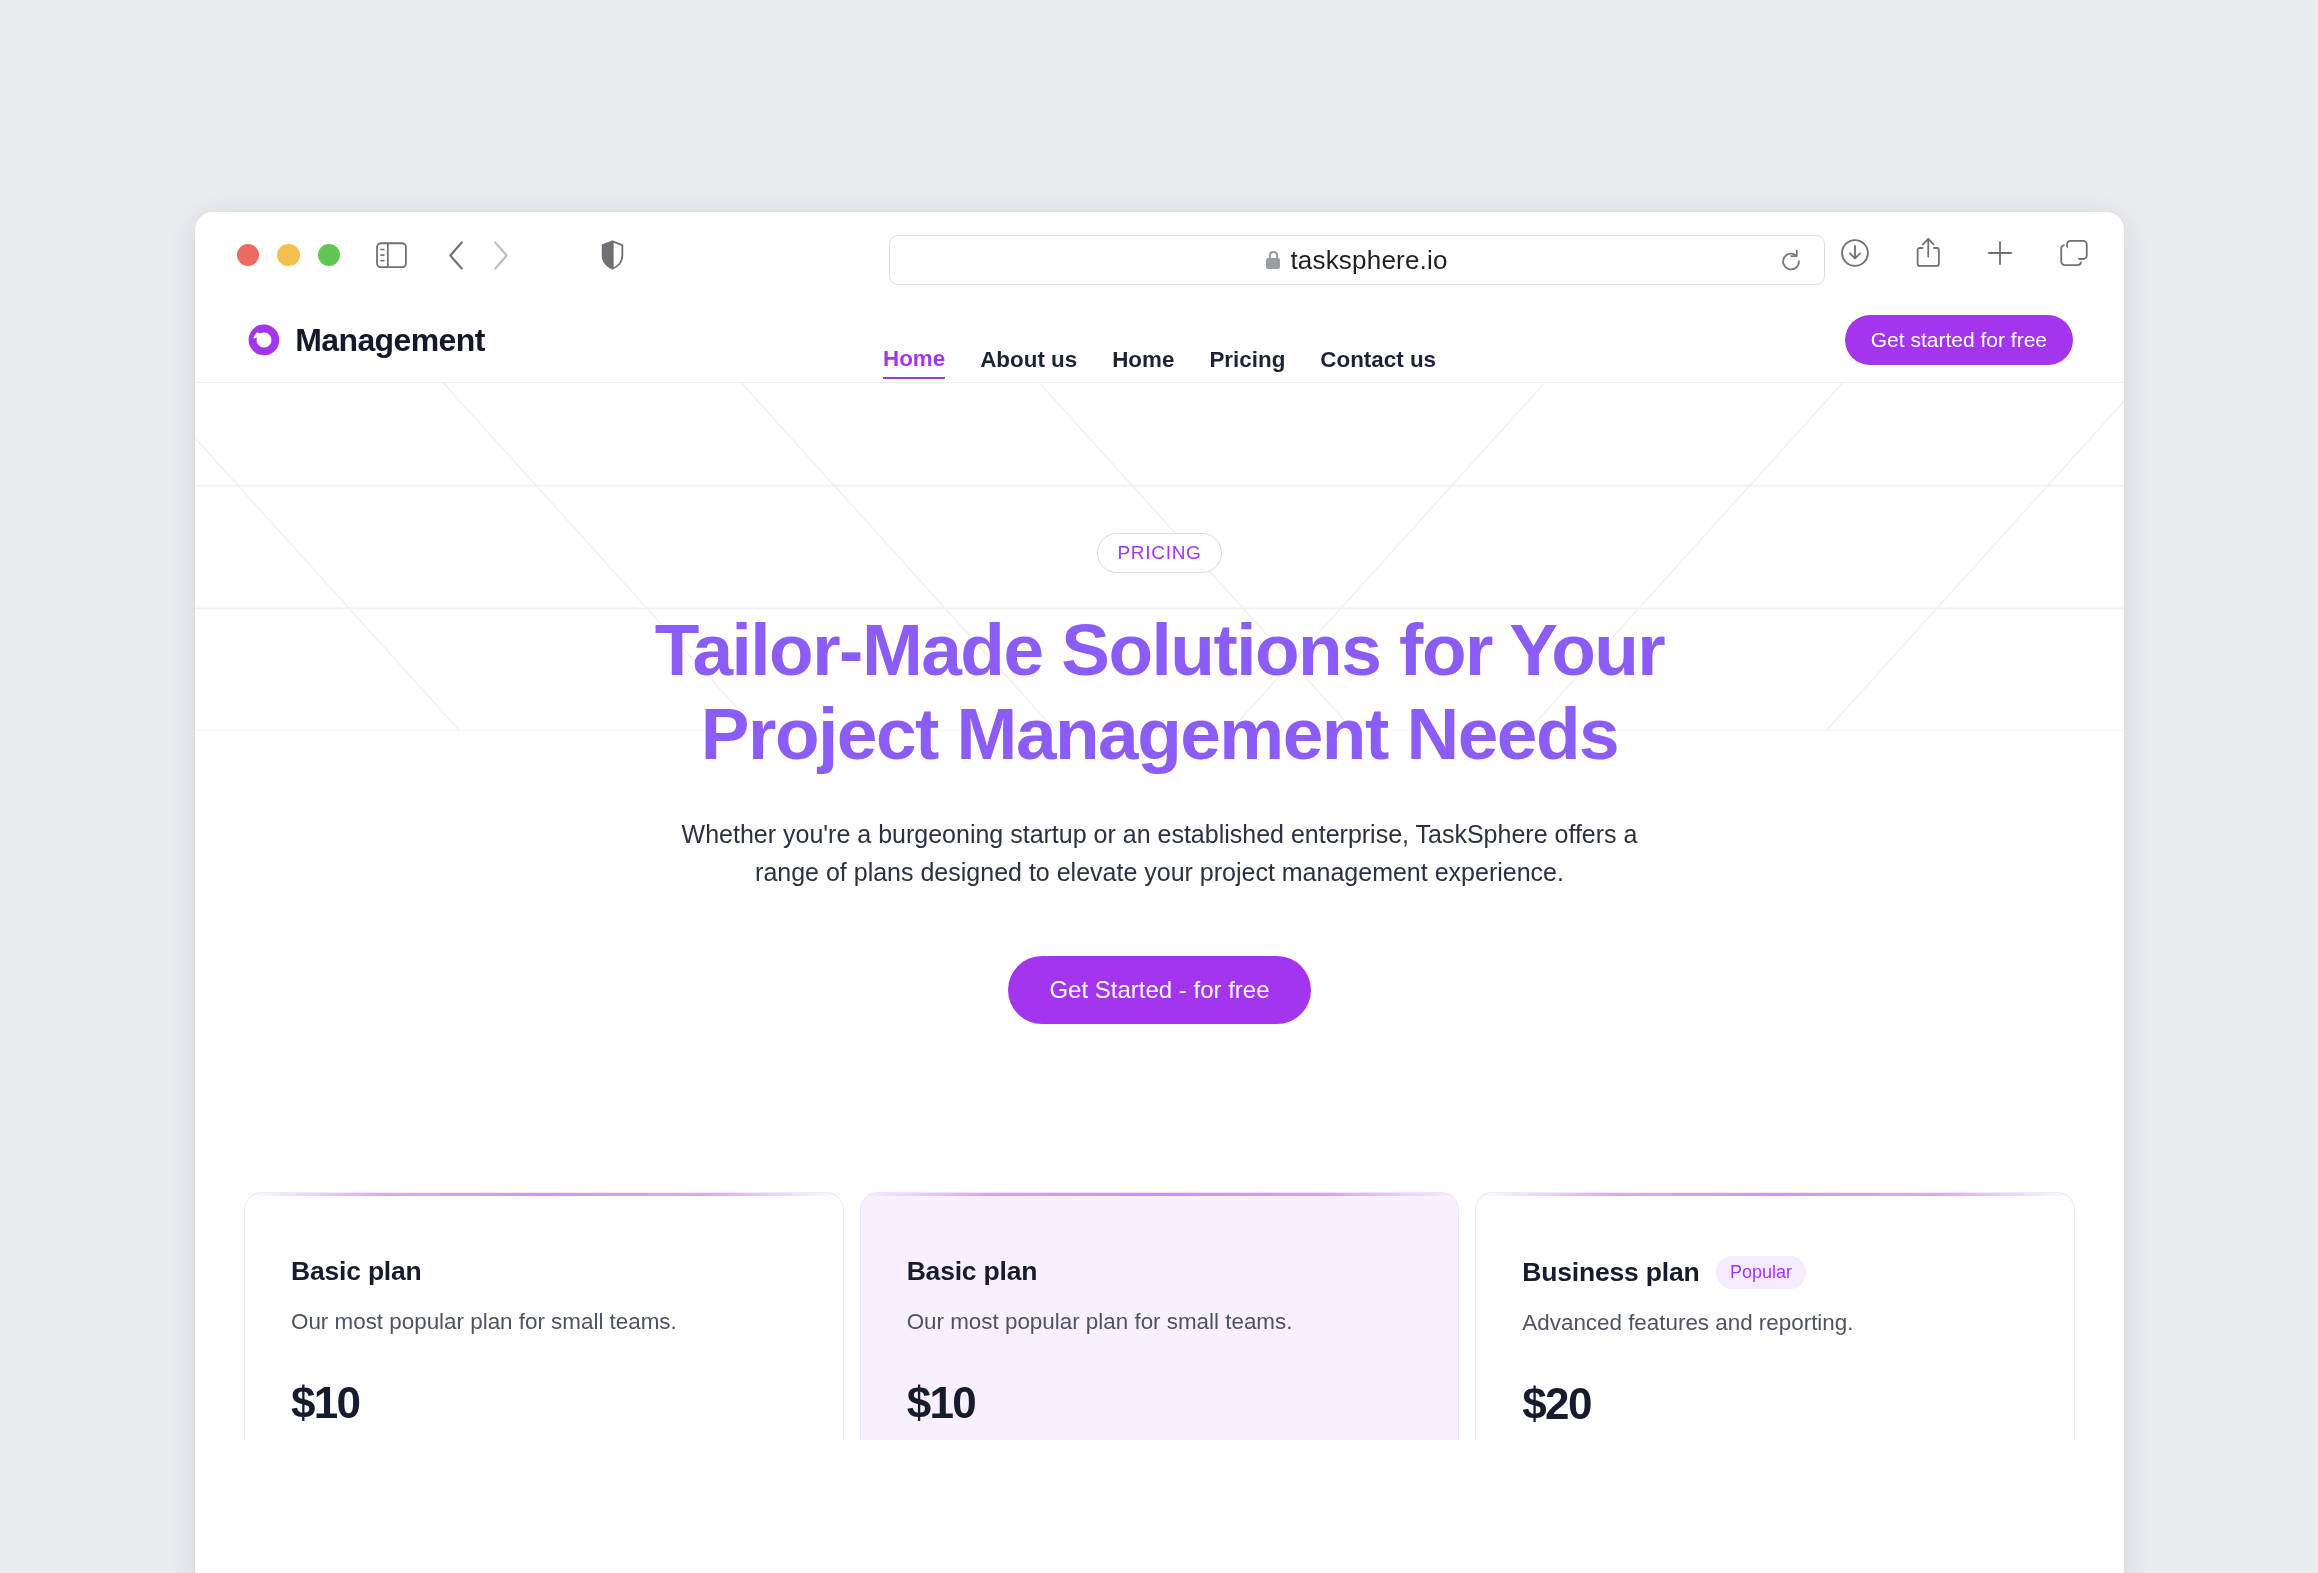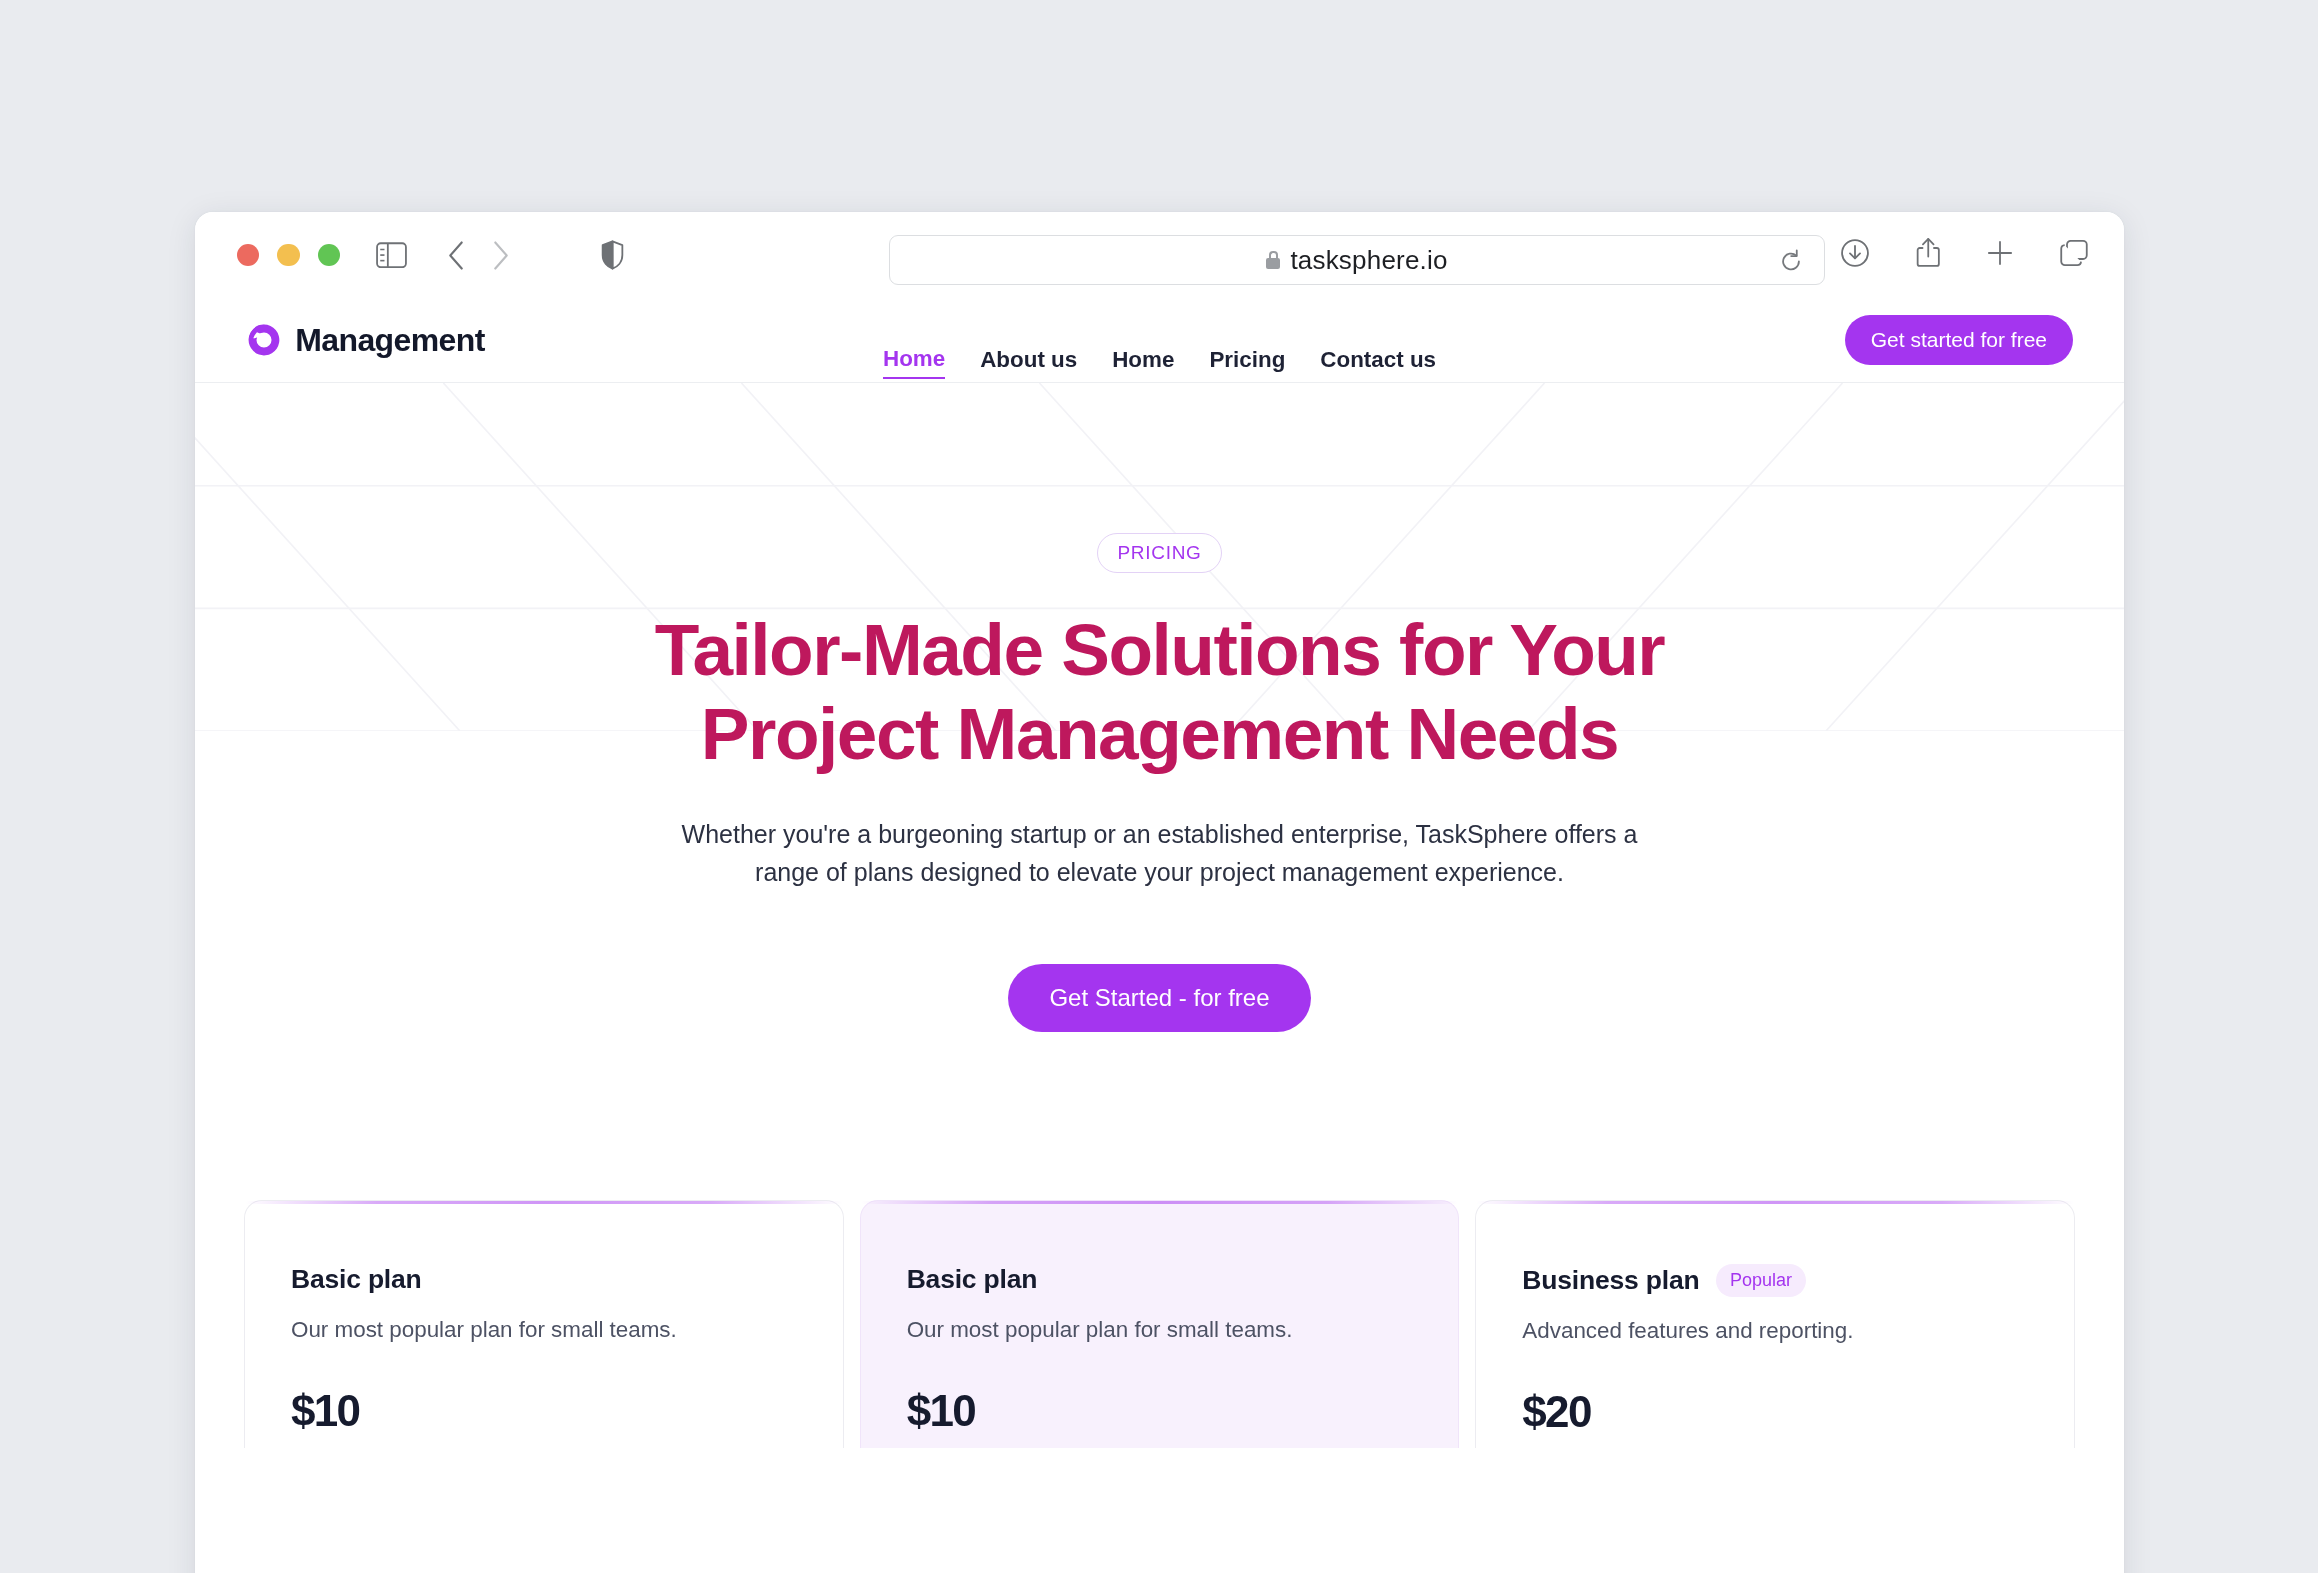--- a/index.html
+++ b/index.html
@@ -114,26 +114,26 @@
     font-size:19px; font-weight:500; color:#a435ef;
     letter-spacing:0.7px;
     padding:7.5px 19px 8.3px;
     border:1.2px solid #e3d2f6; border-radius:827px;
     background:#fff;
   }
 
   .headline{
     margin-top:35px;
     font-size:73px; line-height:1.16; font-weight:700;
-    color:#be185d; letter-spacing:-1.5px;
+    color:#8b5cf6; letter-spacing:-1.5px;
     max-width:1077px; margin-left:auto; margin-right:auto;
   }
 
   .subhead{
-    margin:38px auto 8px;
+    margin:38px auto 0;
     font-size:25px; line-height:1.52; color:#2c3142;
     max-width:969px; font-weight:400;
   }
 
   .hero-cta{
     margin-top:65px;
     background:#a435ef; color:#fff;
     font-size:24px; font-weight:500;
     padding:20px 41px; border:none; border-radius:827px;
     cursor:pointer;

